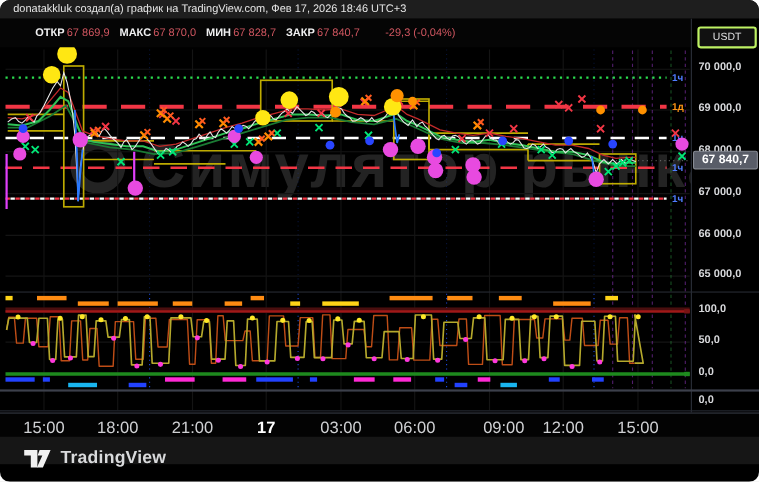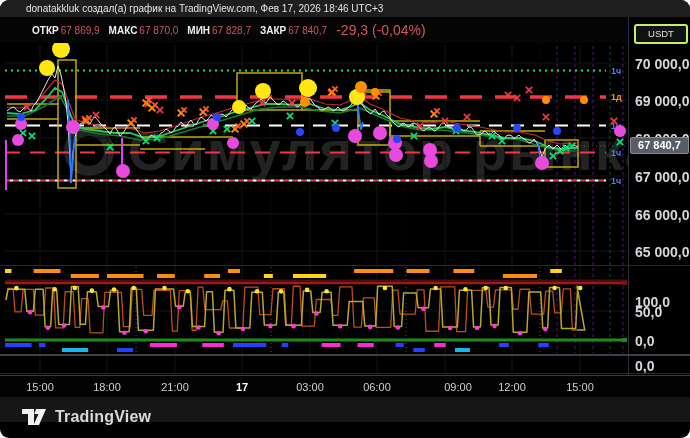--- a/index.html
+++ b/index.html
@@ -1,43 +1,43 @@
 <!DOCTYPE html>
 <html><head>
 <meta charset="utf-8">
 <style>
   html,body{margin:0;padding:0;background:#fff;font-family:"Liberation Sans",sans-serif;}
   .widget{position:relative;width:690px;height:438px;background:#000;border-radius:9px;overflow:hidden;}
   .attr-bar{position:absolute;top:0;left:0;right:0;height:17px;background:#1e1e1e;color:#e6e6e6;
-    font-size:10px;line-height:17px;padding-left:26px;white-space:nowrap;}
+    font-size:10px;line-height:17px;padding-left:12px;white-space:nowrap;}
   .sym-bar{position:absolute;top:17px;left:0;width:628px;height:26px;display:flex;align-items:center;
     padding-left:32px;box-sizing:border-box;white-space:nowrap;background:#050505;}
   .sym-title{color:#f0f0f1;font-size:11px;font-weight:bold;margin-right:12px;}
   .ohlc-group{display:flex;align-items:center;margin-right:9px;}
   .ohlc-label{color:#f0f0f1;font-size:10px;font-weight:bold;margin-right:2px;}
   .ohlc-value{color:#cf5660;font-size:10px;}
-  .sym-change{color:#cf5660;font-size:14px;margin-left:0;}
+  .sym-change{color:#cf5660;font-size:10px;margin-left:14px;}
   .chart-wrap{position:absolute;top:43px;left:0;width:628px;height:332px;z-index:2;}
   .watermark{position:absolute;top:118px;left:64px;z-index:1;display:flex;align-items:center;gap:14px;
     pointer-events:none;}
   .wm-circle{width:30px;height:30px;border:10px solid #232323;border-radius:50%;flex:0 0 auto;}
   .wm-text{color:#232323;font-size:56px;font-weight:bold;letter-spacing:2px;white-space:nowrap;}
   svg{display:block;}
   .axis{position:absolute;top:17px;left:628px;width:62px;height:358px;background:#000;
     border-left:1px solid #2c303a;box-sizing:border-box;z-index:4;}
   .usdt-btn{position:absolute;top:7px;left:5px;width:50px;height:16px;border:2px solid #bef264;
     border-radius:3px;color:#e0e0e2;font-size:9.5px;text-align:center;line-height:16px;background:#111;}
-  .tick{position:absolute;left:6px;color:#d6d7da;font-size:14px;font-weight:600;white-space:nowrap;text-align:right;}
+  .tick{position:absolute;left:6px;color:#d6d7da;font-size:10px;font-weight:600;white-space:nowrap;text-align:right;}
   .last-price{position:absolute;left:1px;top:120px;width:57px;height:15px;background:#595d68;
     border:1px solid #878b94;border-radius:2px;color:#fff;font-size:11px;font-weight:600;
     text-align:center;line-height:15px;z-index:5;}
   .sep{position:absolute;left:0;width:690px;z-index:5;}
   .time-axis{position:absolute;top:375px;left:0;width:690px;height:22px;background:#030303;
     border-top:1px solid #363a44;box-sizing:border-box;z-index:4;}
-  .time-label{position:absolute;top:5px;transform:translateX(-50%);color:#cfd0d3;font-size:11px;}
+  .time-label{position:absolute;top:5px;transform:translateX(-50%);color:#cfd0d3;font-size:15px;}
   .time-label.bold{color:#fff;font-weight:bold;}
   .footer{position:absolute;top:397px;left:0;width:690px;height:25px;background:#161616;z-index:4;}
   .logo{position:absolute;left:21px;top:11px;display:flex;align-items:center;gap:8px;}
   .logo-text{color:#d9dadc;font-size:16px;font-weight:bold;letter-spacing:.2px;}
 </style>
 </head>
 <body>
 
 <div class="widget">
 
@@ -328,21 +328,21 @@
 
   <div class="axis">
     <div class="usdt-btn">USDT</div>
     <div class="last-price">67 840,7</div>
   <div class="tick" style="top: 39px;">70 000,0</div>
       <div class="tick" style="top: 76px;">69 000,0</div>
       <div class="tick" style="top: 114px;">68 000,0</div>
       <div class="tick" style="top: 152px;">67 000,0</div>
       <div class="tick" style="top: 190px;">66 000,0</div>
       <div class="tick" style="top: 227px;">65 000,0</div>
-      <div class="tick" style="top: 259px; margin-top: 18px;">100,0</div>
+      <div class="tick" style="top: 259px;">100,0</div>
       <div class="tick" style="top: 287px;">50,0</div>
       <div class="tick" style="top: 316px;">0,0</div>
       <div class="tick" style="top: 341px;">0,0</div>
     </div>
 
   <div class="sep" style="top:265px;height:1px;background:#262a33;"></div>
   <div class="sep" style="top:354px;height:2px;background:#3c404b;"></div>
   <div class="sep" style="top:373px;height:1px;background:#262a33;"></div>
 
   <div class="time-axis">

